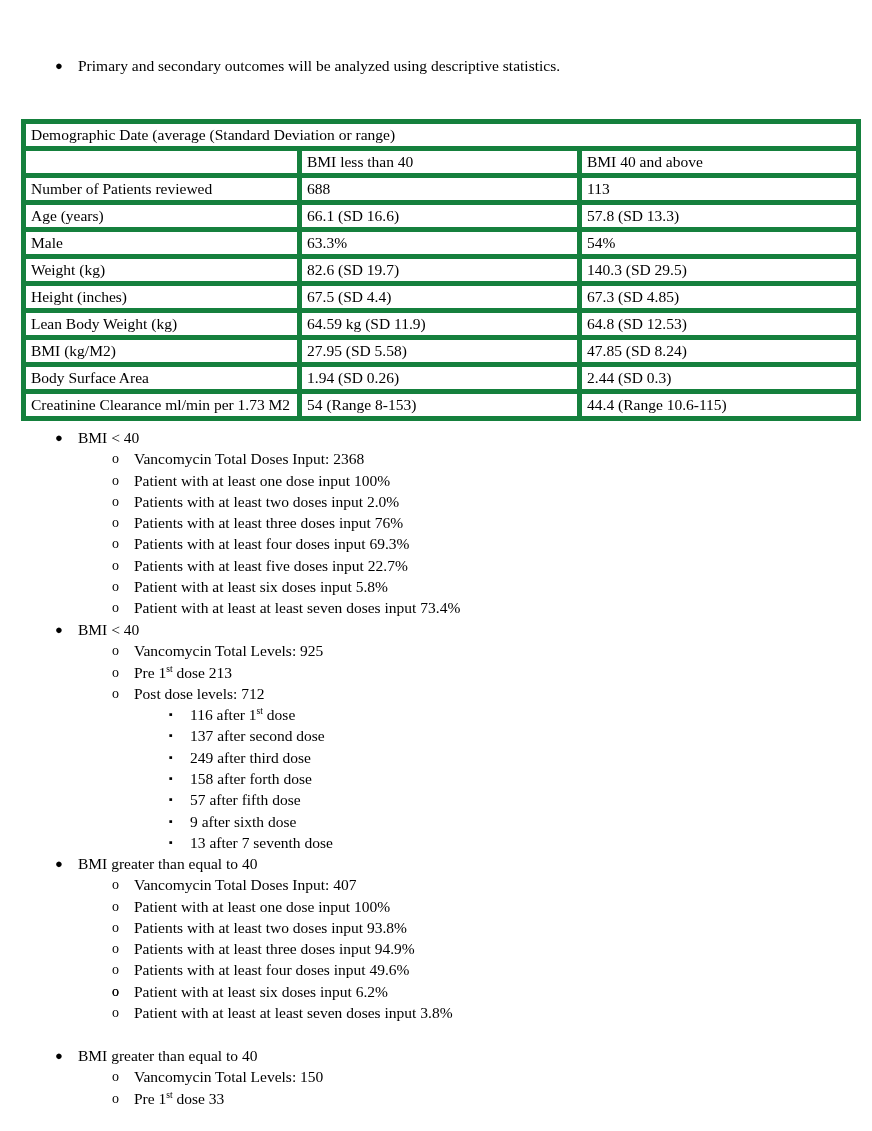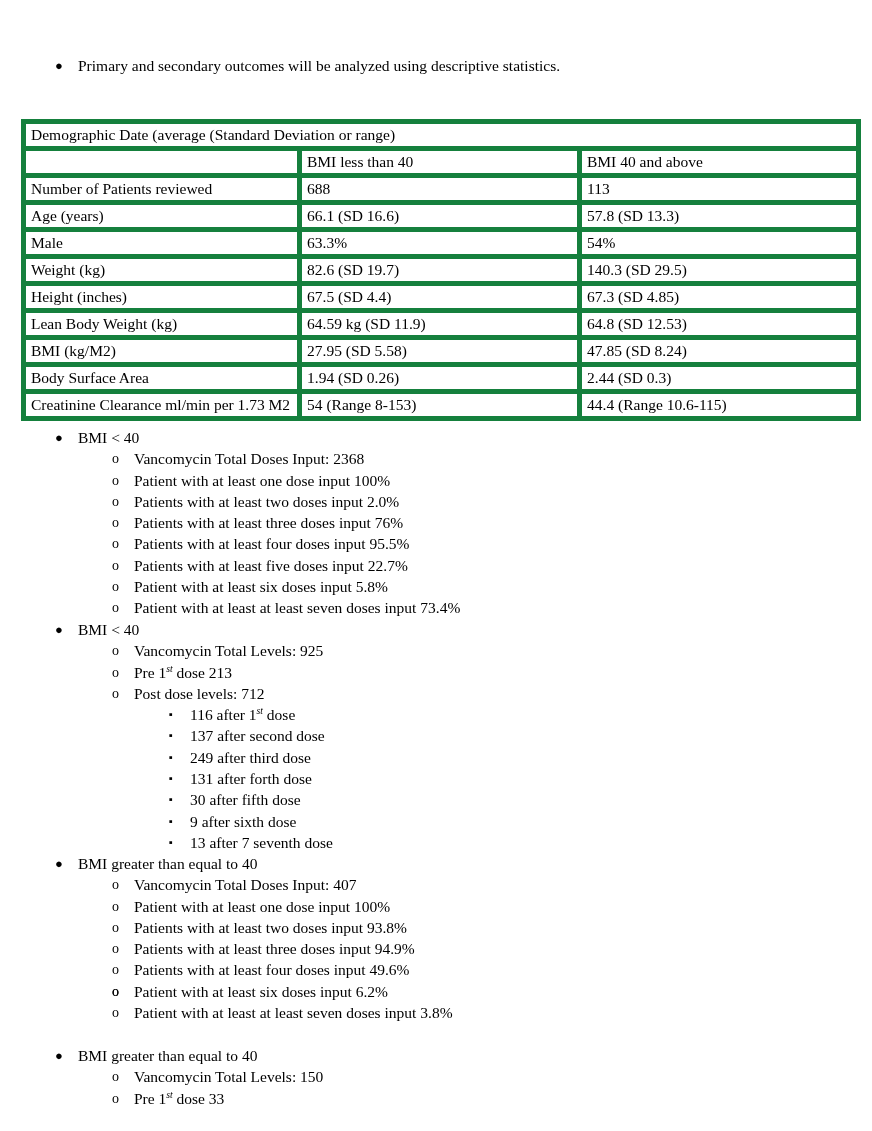--- a/index.html
+++ b/index.html
@@ -46,21 +46,20 @@
   .lvl2 .mark { left: 112px; font-size: 14px; line-height: 21.3px; }
 
   
   .lvl3 { padding-left: 190px; }
   .lvl3 .mark { left: 169px; font-size: 11px; line-height: 21.3px; }
 
   sup {
     font-size: 0.62em;
     vertical-align: super;
     line-height: 0;
-    font-style: italic;
   }
 
   
   #intro-bullet {
     position: absolute;
     left: 0;
     top: 55px;
     width: 872px;
   }
 
@@ -189,21 +188,21 @@
     <div class="bl lvl2">
       <span class="mark">o</span>
       <span class="txt">Patients with at least two doses input 2.0%</span>
     </div>
     <div class="bl lvl2">
       <span class="mark">o</span>
       <span class="txt">Patients with at least three doses input 76%</span>
     </div>
     <div class="bl lvl2">
       <span class="mark">o</span>
-      <span class="txt">Patients with at least four doses input 95.5%</span>
+      <span class="txt">Patients with at least four doses input 69.3%</span>
     </div>
     <div class="bl lvl2">
       <span class="mark">o</span>
       <span class="txt">Patients with at least five doses input 22.7%</span>
     </div>
     <div class="bl lvl2">
       <span class="mark">o</span>
       <span class="txt">Patient with at least six doses input 5.8%</span>
     </div>
     <div class="bl lvl2">
@@ -237,25 +236,25 @@
     <div class="bl lvl3">
       <span class="mark">▪</span>
       <span class="txt">137 after second dose</span>
     </div>
     <div class="bl lvl3">
       <span class="mark">▪</span>
       <span class="txt">249 after third dose</span>
     </div>
     <div class="bl lvl3">
       <span class="mark">▪</span>
-      <span class="txt">131 after forth dose</span>
-    </div>
-    <div class="bl lvl3">
-      <span class="mark">▪</span>
-      <span class="txt">30 after fifth dose</span>
+      <span class="txt">158 after forth dose</span>
+    </div>
+    <div class="bl lvl3">
+      <span class="mark">▪</span>
+      <span class="txt">57 after fifth dose</span>
     </div>
     <div class="bl lvl3">
       <span class="mark">▪</span>
       <span class="txt">9 after sixth dose</span>
     </div>
     <div class="bl lvl3">
       <span class="mark">▪</span>
       <span class="txt">13 after 7 seventh dose</span>
     </div>
   </div>

